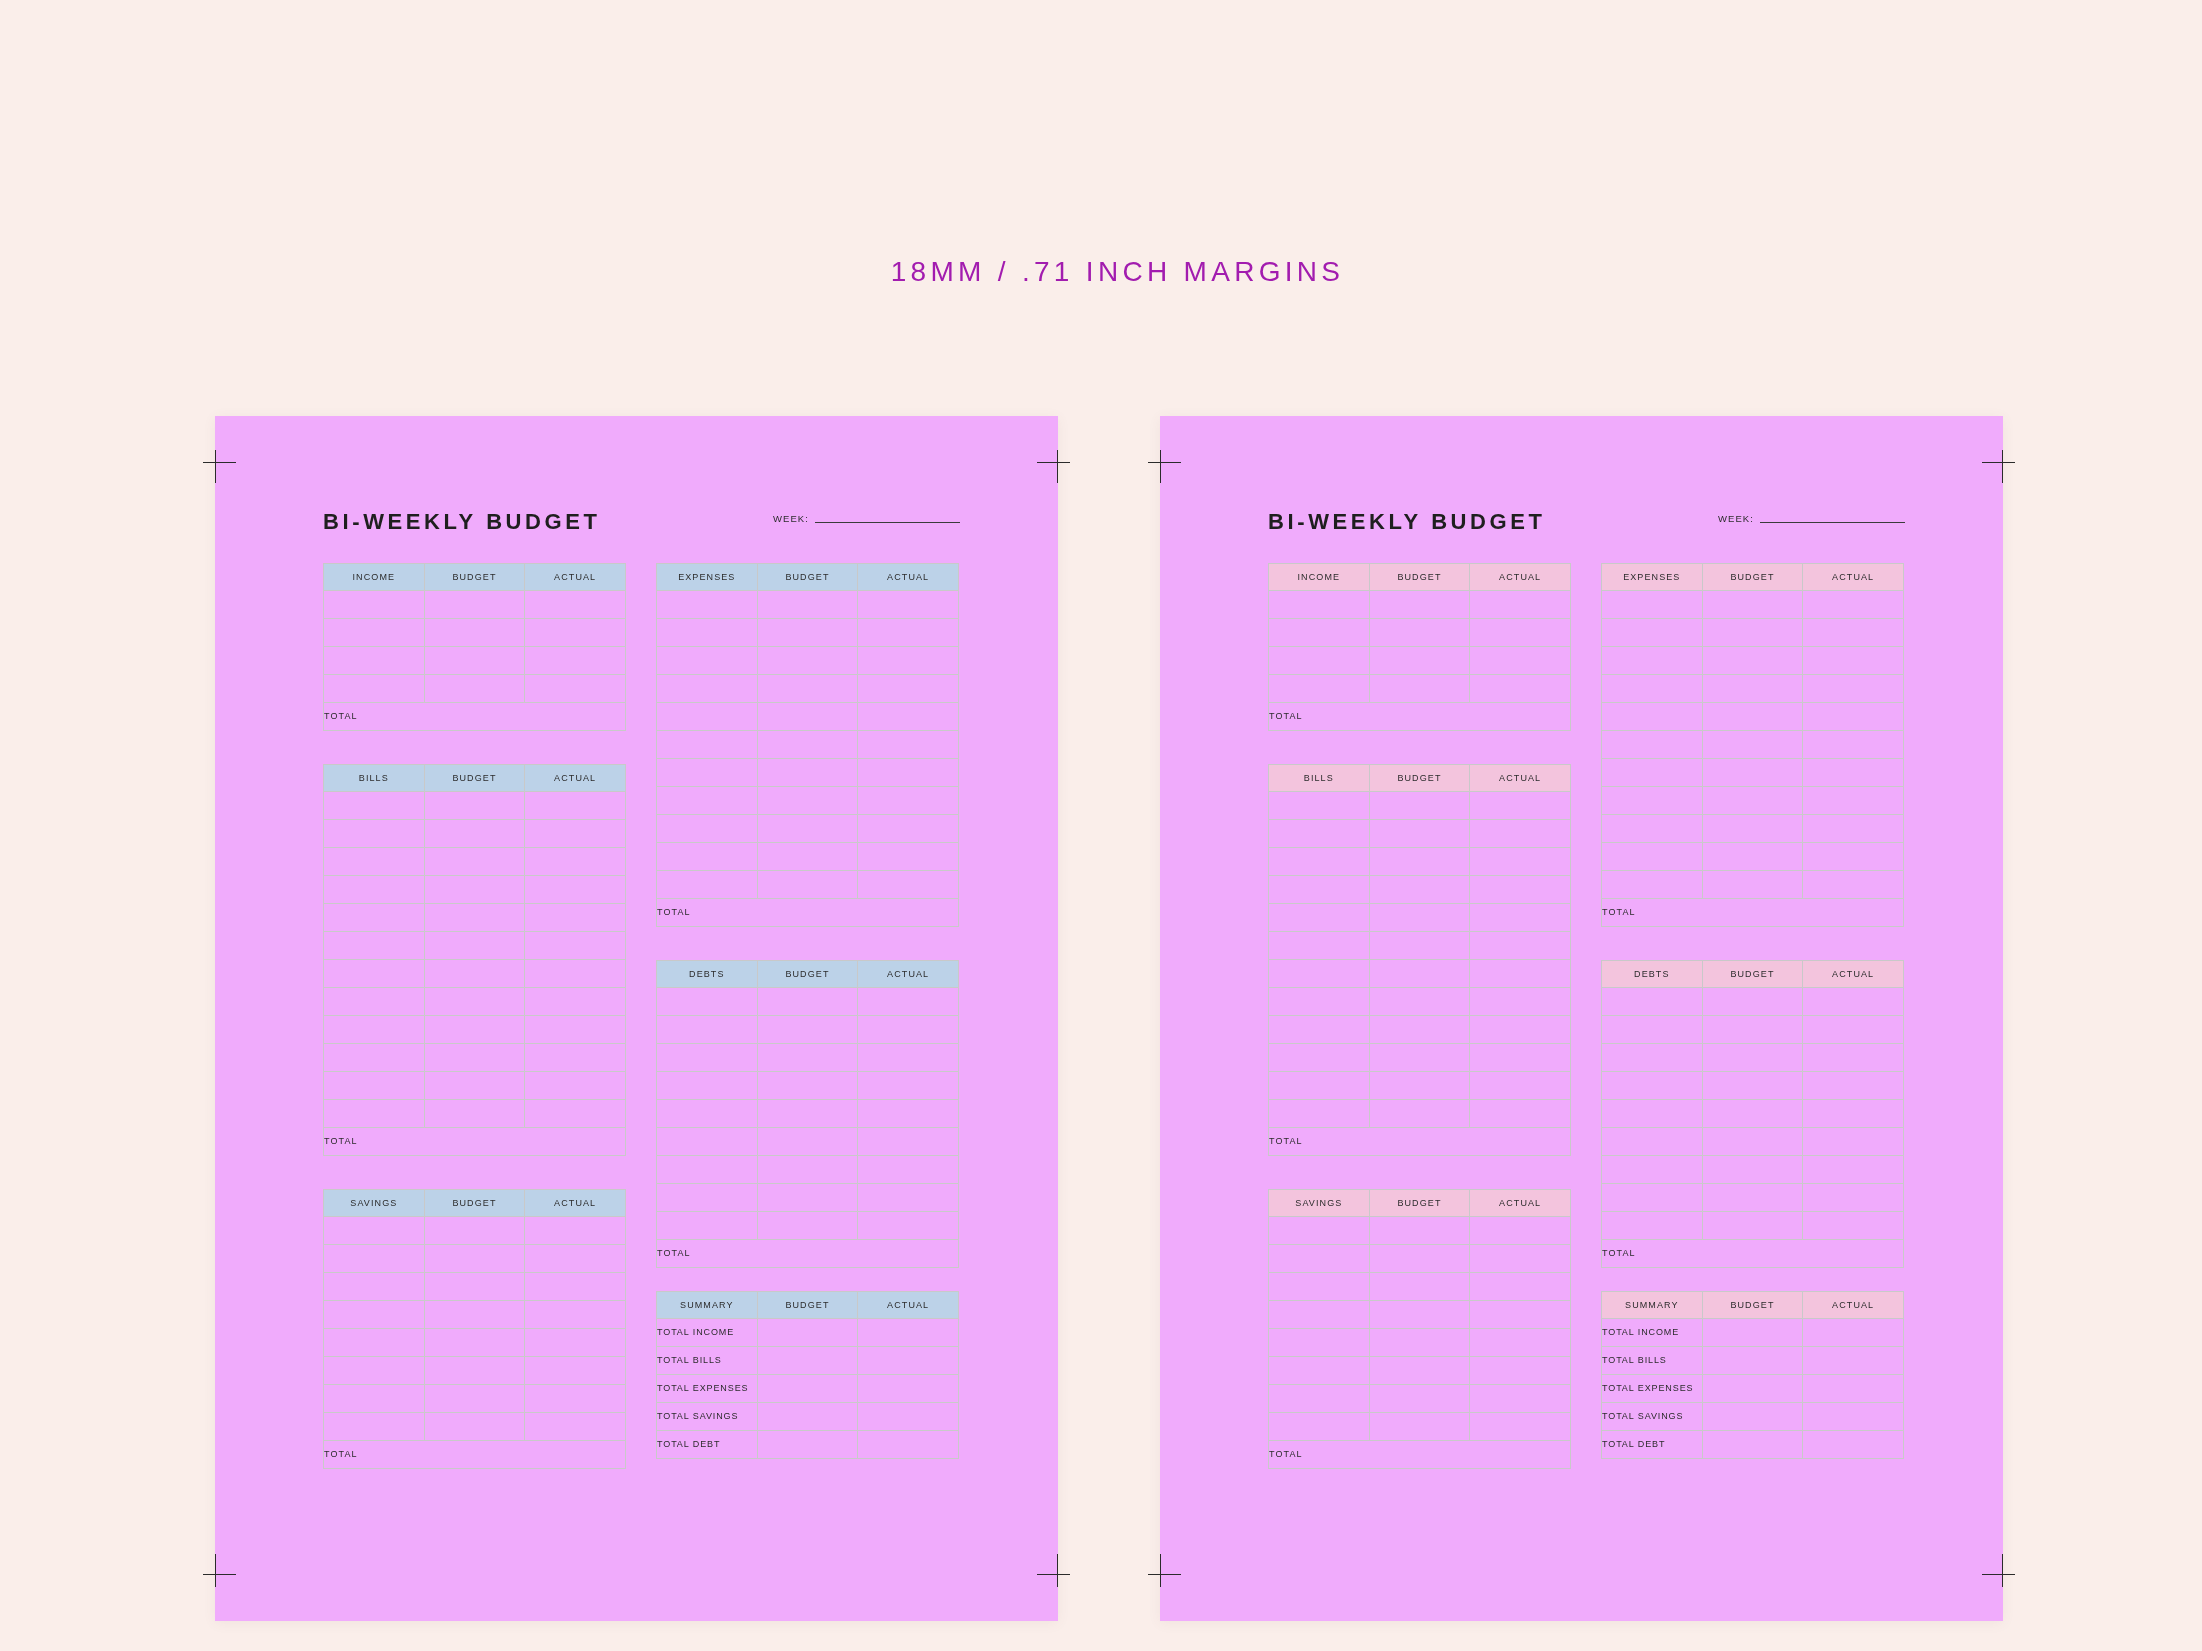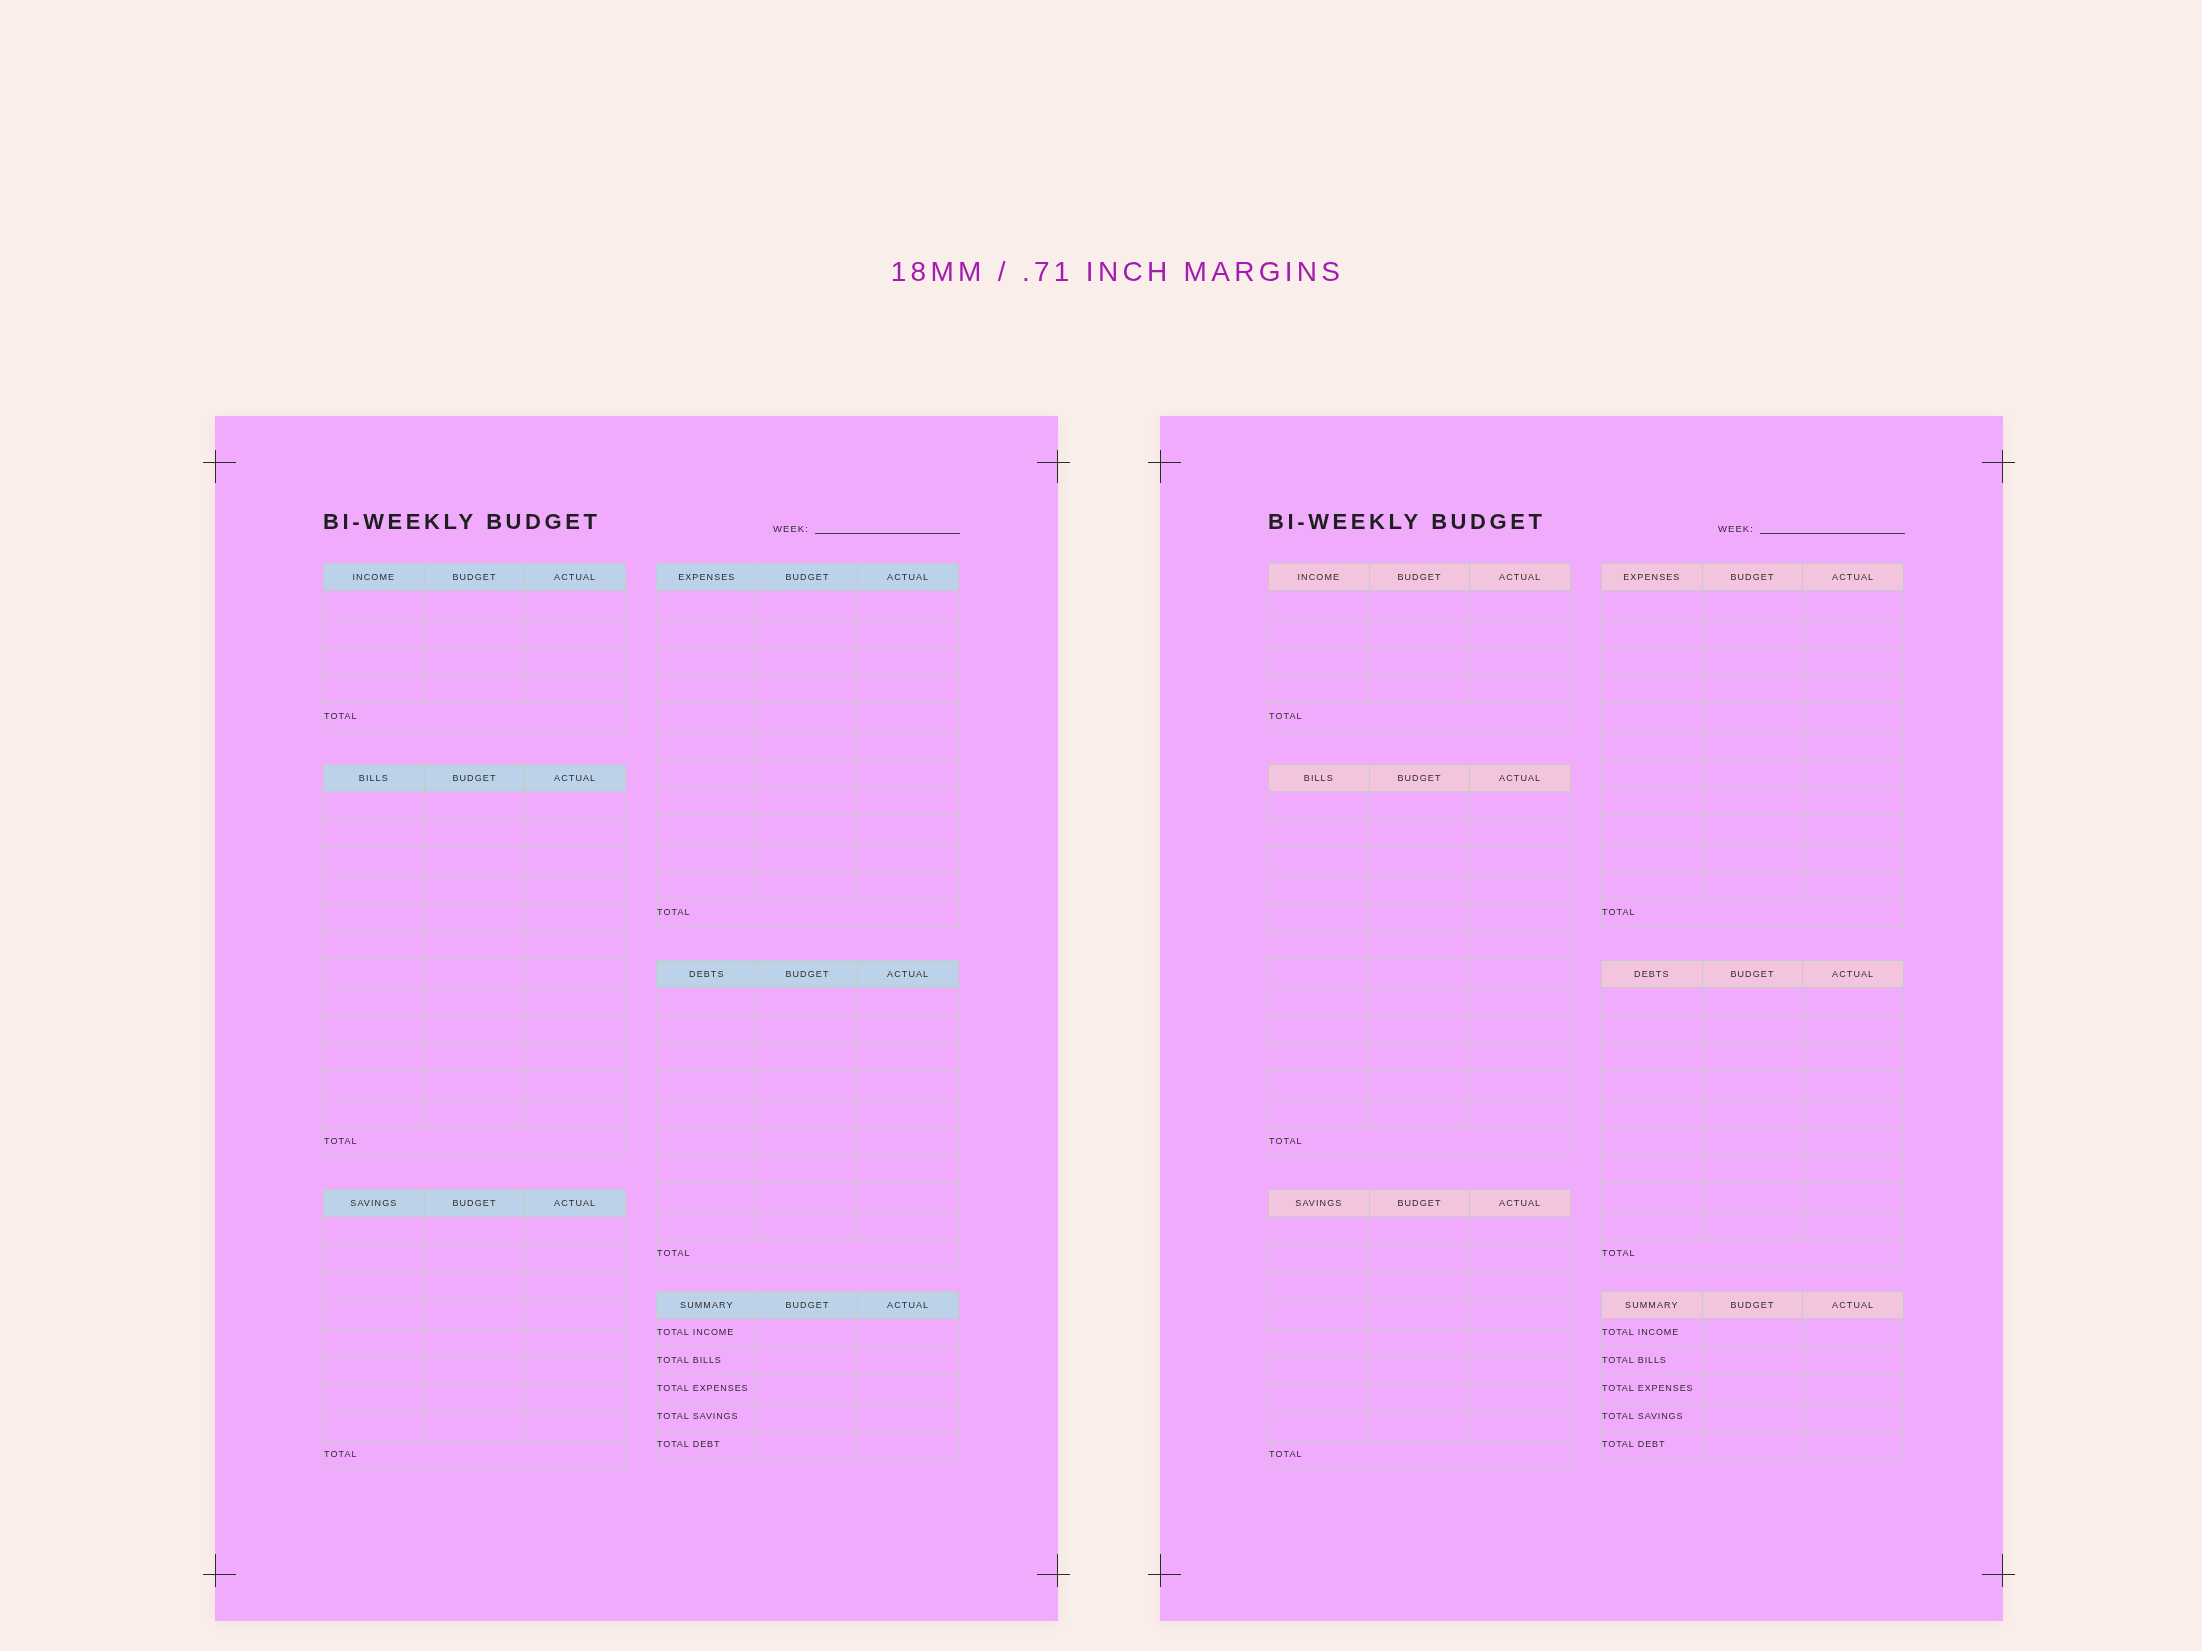--- a/index.html
+++ b/index.html
@@ -70,23 +70,23 @@
   }
   .doc-title {
     font-size: 22px;
     letter-spacing: 3.6px;
     color: #1f1f1f;
     font-weight: bold;
     white-space: nowrap;
   }
   .week-wrap {
     display: flex;
-    align-items: center;
+    align-items: flex-start;
     margin-left: auto;
-    margin-bottom: 1px;
+    margin-bottom: 11px;
   }
   .week-label {
     font-size: 9.5px;
     letter-spacing: 1.1px;
     color: #2c2c2c;
     margin-right: 6px;
     white-space: nowrap;
   }
   .week-line {
     width: 145px;

